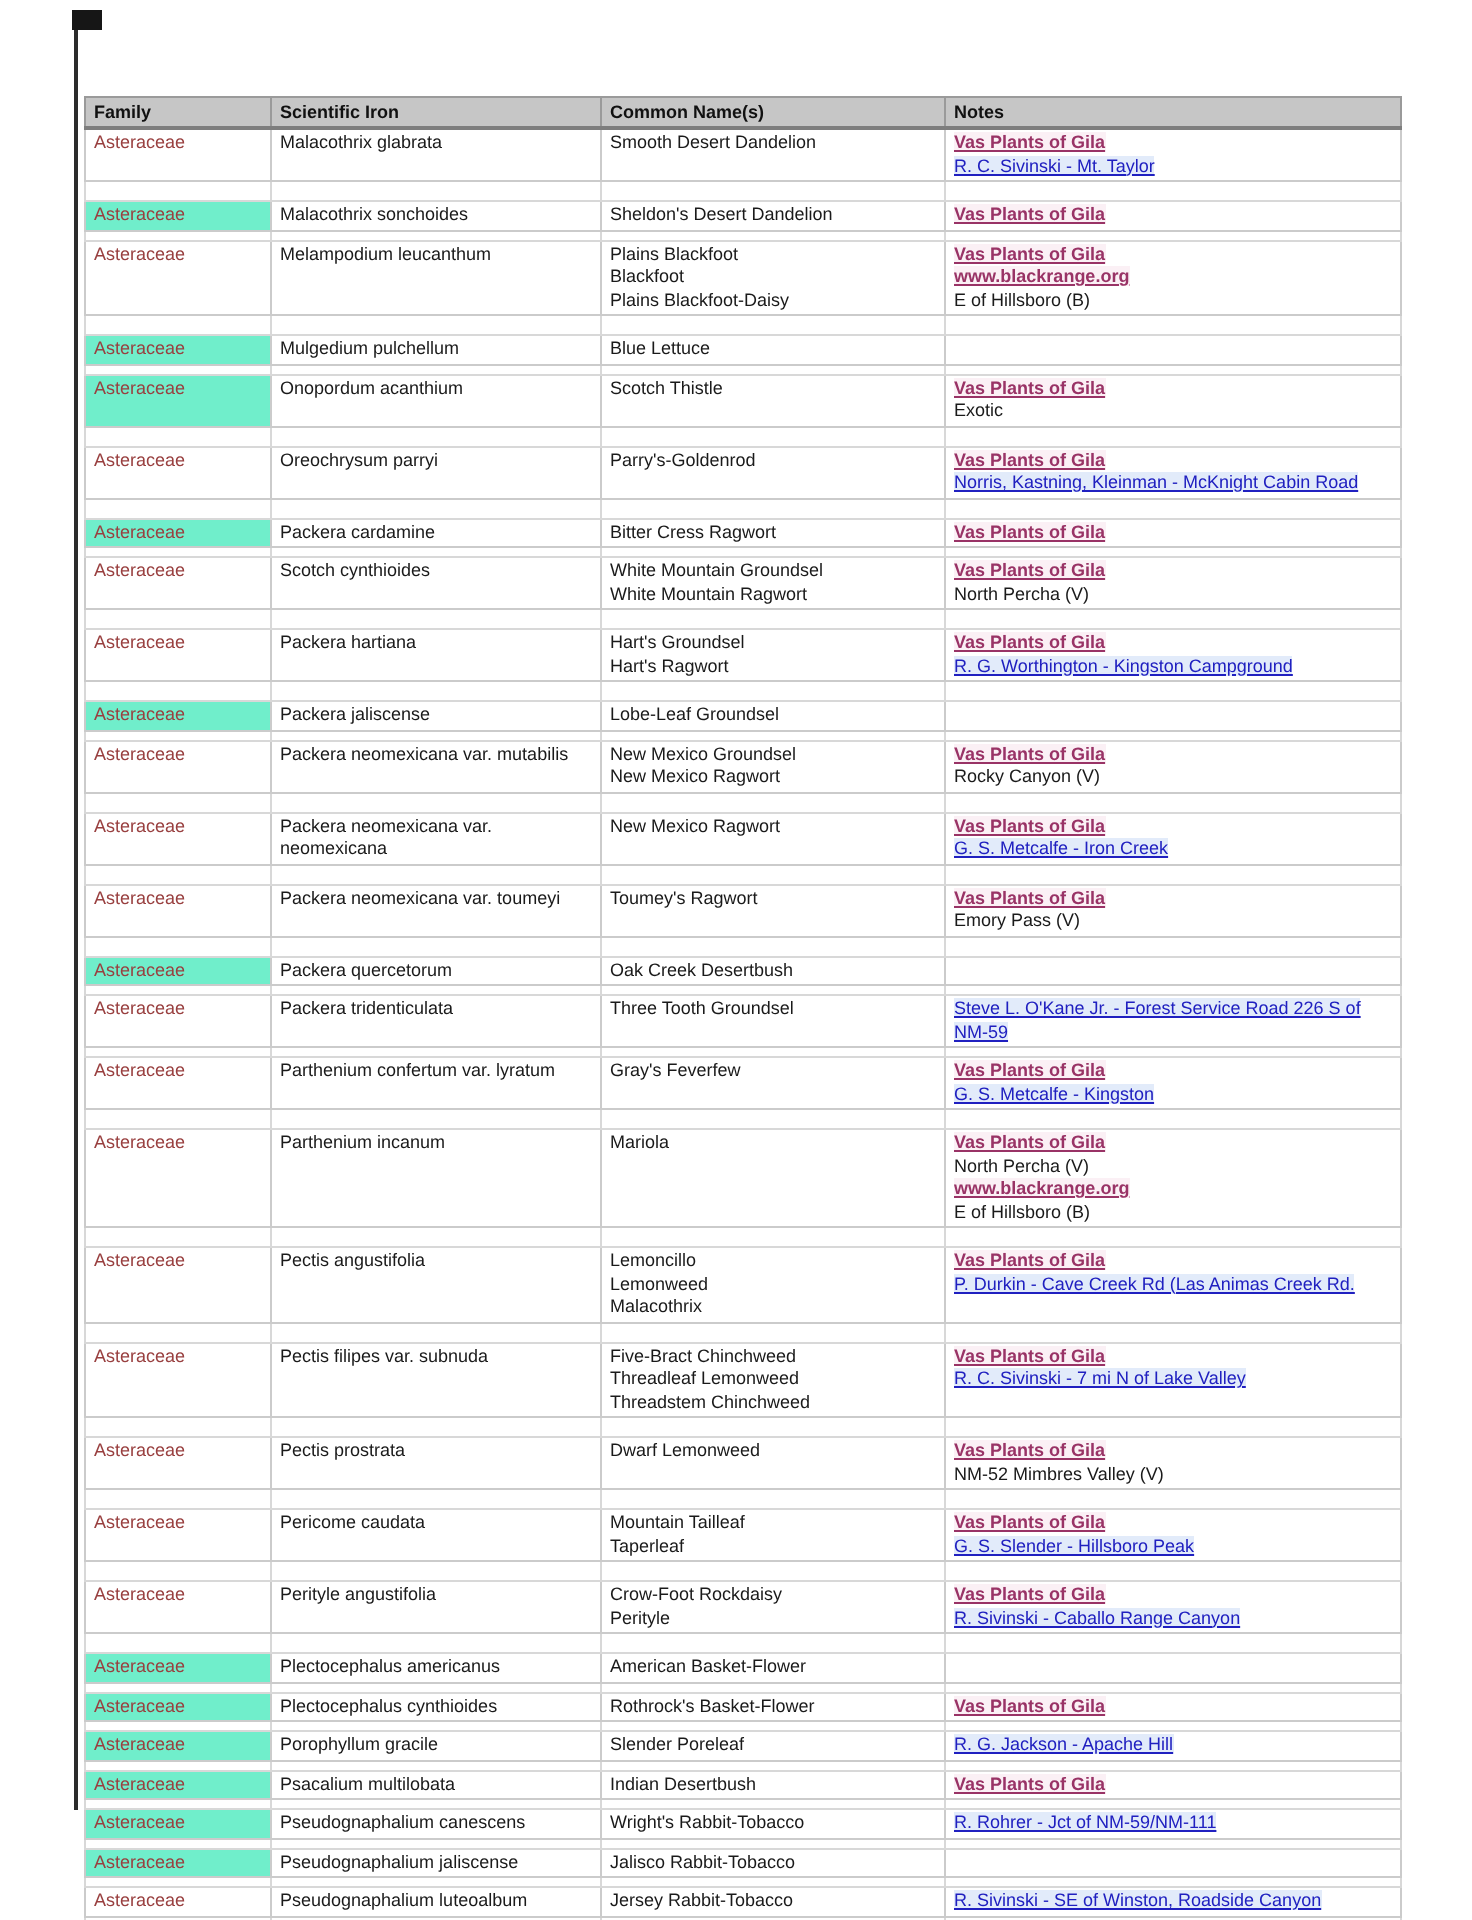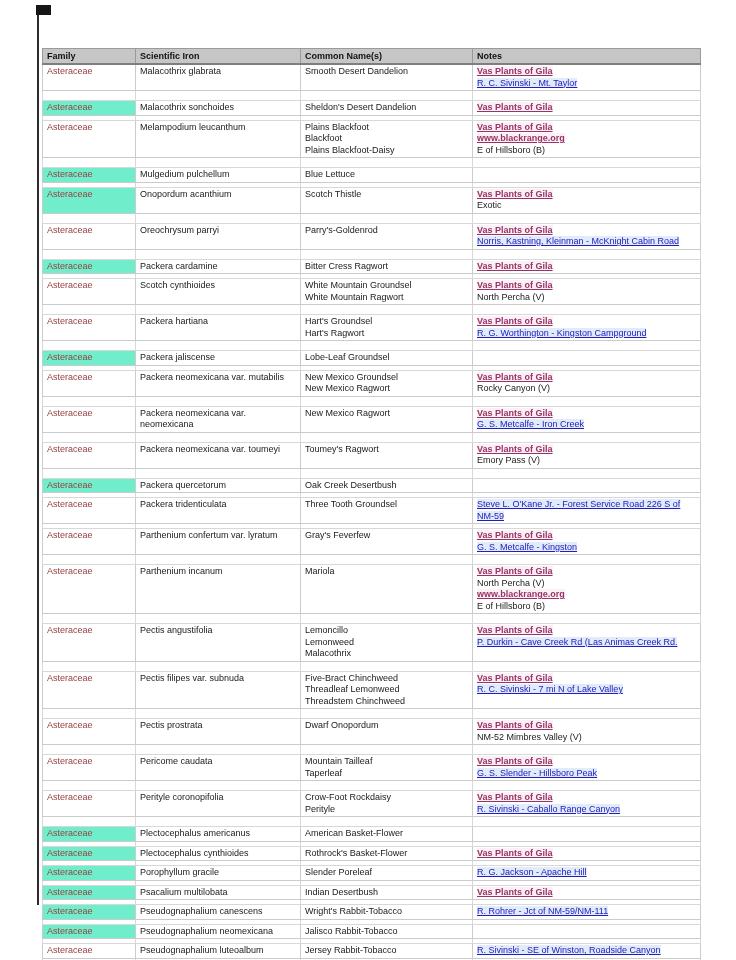--- a/index.html
+++ b/index.html
@@ -382,21 +382,21 @@
       <tr>
         <td class="sp" style="height: 9px;"></td>
         <td class="sp" style="height: 9px;"></td>
         <td class="sp" style="height: 9px;"></td>
         <td class="sp" style="height: 9px;"></td>
       </tr>
       <tr>
         <td class="fam"><span>Asteraceae</span></td>
         <td><span>Pectis prostrata</span></td>
         <td>
-          <span class="cn">Dwarf Onopordum</span>
+          <span class="cn">Dwarf Lemonweed</span>
         </td>
         <td>
           <div><a href="#" class="v">Vas Plants of Gila</a></div>
           <div><span class="note-plain">NM-52 Mimbres Valley (V)</span></div>
         </td>
       </tr>
       <tr>
         <td class="sp" style="height: 9px;"></td>
         <td class="sp" style="height: 9px;"></td>
         <td class="sp" style="height: 9px;"></td>
@@ -415,21 +415,21 @@
         </td>
       </tr>
       <tr>
         <td class="sp" style="height: 9px;"></td>
         <td class="sp" style="height: 9px;"></td>
         <td class="sp" style="height: 9px;"></td>
         <td class="sp" style="height: 9px;"></td>
       </tr>
       <tr>
         <td class="fam"><span>Asteraceae</span></td>
-        <td><span>Perityle coronopifolia</span></td>
+        <td><span>Perityle angustifolia</span></td>
         <td>
           <span class="cn">Crow-Foot Rockdaisy</span>
           <span class="cn">Perityle</span>
         </td>
         <td>
           <div><a href="#" class="v">Vas Plants of Gila</a></div>
           <div><a href="#" class="l">R. Sivinski - Caballo Range Canyon</a></div>
         </td>
       </tr>
       <tr>
@@ -511,21 +511,21 @@
         </td>
       </tr>
       <tr>
         <td class="sp" style="height: 4px;"></td>
         <td class="sp" style="height: 4px;"></td>
         <td class="sp" style="height: 4px;"></td>
         <td class="sp" style="height: 4px;"></td>
       </tr>
       <tr>
         <td class="fam teal"><span>Asteraceae</span></td>
-        <td><span>Pseudognaphalium neomexicana</span></td>
+        <td><span>Pseudognaphalium jaliscense</span></td>
         <td>
           <span class="cn">Jalisco Rabbit-Tobacco</span>
         </td>
         <td></td>
       </tr>
       <tr>
         <td class="sp" style="height: 4px;"></td>
         <td class="sp" style="height: 4px;"></td>
         <td class="sp" style="height: 4px;"></td>
         <td class="sp" style="height: 4px;"></td>

